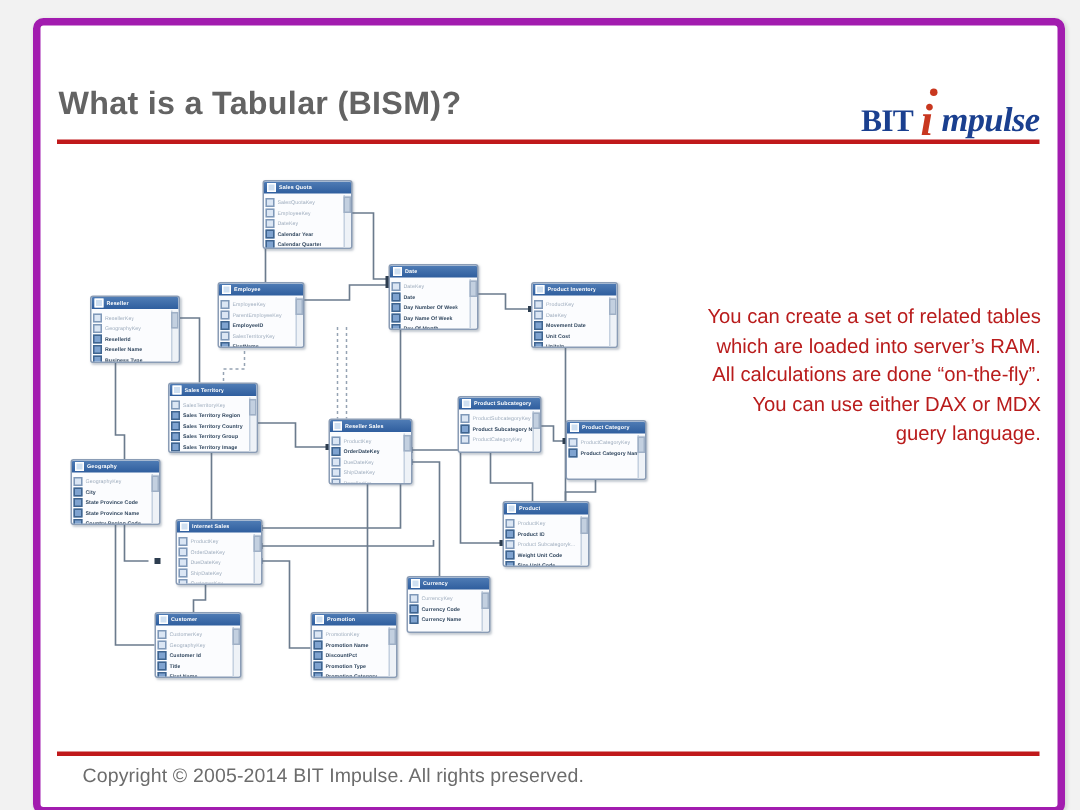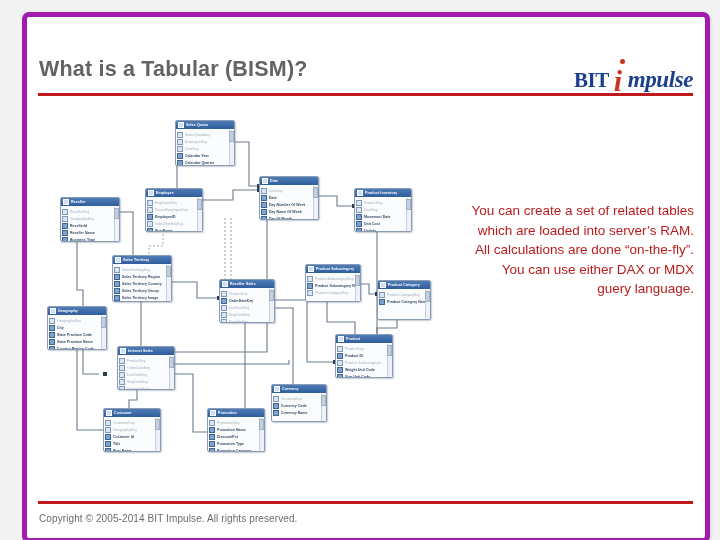--- a/index.html
+++ b/index.html
@@ -59,22 +59,22 @@
     position:absolute;left:442px;top:184px;width:225px;
     font-size:13.5px;line-height:19.5px;color:#b91c1c;text-align:right;
   }
 
   
   #footer-rule{
     position:absolute;left:11px;bottom:34px;width:655px;height:3px;
     background:#c0191b;
   }
   #footer-text{
-    position:absolute;left:12px;bottom:14px;
-    font-size:10px;color:#6c6c6c;letter-spacing:.1px;
+    position:absolute;left:28px;bottom:14px;
+    font-size:13px;color:#6c6c6c;letter-spacing:.1px;
   }
 
   
   #diagram{
     position:absolute;left:10px;top:95px;width:430px;height:370px;
     filter:blur(0.45px);
   }
   #diagram svg{position:absolute;left:0;top:0;}
 
   .tbl{position:absolute;}

